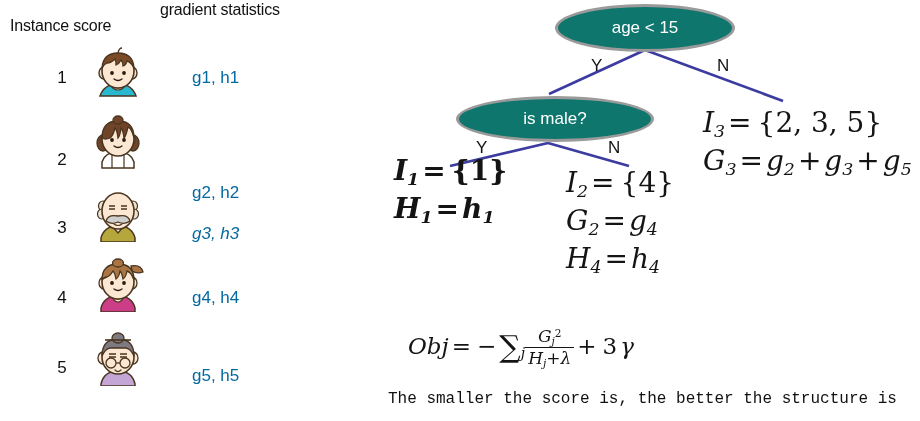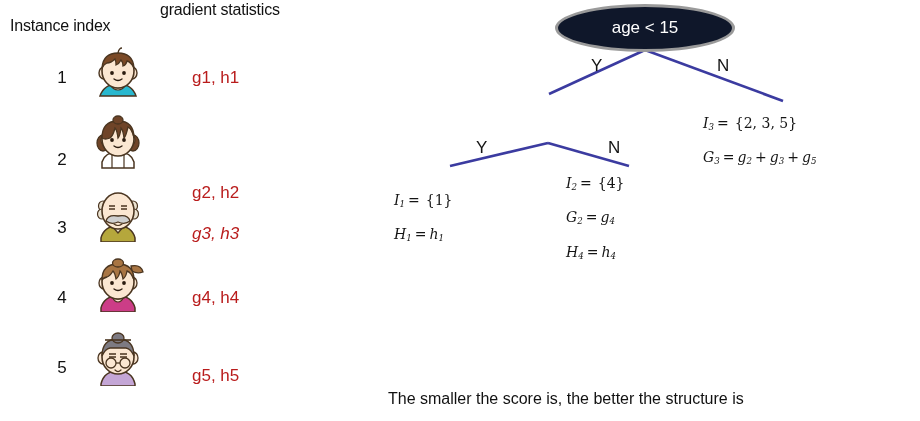--- a/index.html
+++ b/index.html
@@ -14,48 +14,48 @@
   .abs{position:absolute;}
 
   
   .col-head{
     font-size:16px;color:#111;white-space:nowrap;letter-spacing:-0.2px;
   }
   .idx{
     font-size:17px;color:#111;text-align:center;width:40px;
   }
   .gstat{
-    font-size:17px;color:#b91c1c;white-space:nowrap;
+    font-size:17px;color:#0369a1;white-space:nowrap;
   }
 
   
   .avatar{width:56px;height:56px;}
 
   
   .node{
     border-radius:50%;
-    background:#0f172a;
+    background:#0f766e;
     border:3px solid #9a9a9a;
     box-sizing:border-box;
     display:flex;align-items:center;justify-content:center;
     color:#ffffff;
     font-size:17px;
     white-space:nowrap;
   }
   .edge-label{
     font-size:17px;color:#141414;
   }
   svg.edges{position:absolute;left:0;top:0;width:920px;height:421px;pointer-events:none;}
 
   
   .math{
     font-family:"DejaVu Serif", serif;
     color:#141414;
     white-space:nowrap;
-    font-size:14px;
+    font-size:28px;
   }
   .math i{font-style:italic;}
   .mrow{line-height:30px;}
   sub{font-size:0.62em;vertical-align:-0.28em;font-style:italic;}
   sup{font-size:0.62em;vertical-align:0.50em;}
   .eq{font-style:normal;padding:0 3px;}
   .op{font-style:normal;padding:0 3px;}
 
   .sum{font-size:30px;font-style:normal;line-height:0;position:relative;top:3px;}
   .frac{
@@ -69,21 +69,21 @@
   .caption{
     font-size:16px;color:#111;white-space:nowrap;
     font-family:"Liberation Sans", sans-serif;
   }
 </style>
 </head>
 <body>
 
 <div class="stage">
 
-  <div class="abs col-head" style="left:10px;top:17px;">Instance index</div>
+  <div class="abs col-head" style="left:10px;top:17px;">Instance score</div>
   <div class="abs col-head" style="left:160px;top:1px;">gradient statistics</div>
 
   <div class="abs idx" style="left:42px;top:68px;">1</div>
   <div class="abs" style="left:90px;top:46px;">
     <svg class="avatar" viewBox="0 0 56 56">
       <ellipse cx="14" cy="27" rx="5" ry="6" fill="#f9e3cd" stroke="#4a3520" stroke-width="1.4"></ellipse>
       <ellipse cx="42" cy="27" rx="5" ry="6" fill="#f9e3cd" stroke="#4a3520" stroke-width="1.4"></ellipse>
       <path d="M10 50 q4 -12 18 -12 q14 0 18 12 z" fill="#29b8cf" stroke="#4a3520" stroke-width="1.5"></path>
       <path d="M21 39 q7 6 14 0 q-2 5 -7 5 q-5 0 -7 -5z" fill="#f9e3cd" stroke="#4a3520" stroke-width="1.2"></path>
       <ellipse cx="28" cy="25" rx="16" ry="17" fill="#fbe7d2" stroke="#4a3520" stroke-width="1.6"></ellipse>
@@ -172,27 +172,30 @@
   <svg class="edges">
     <path d="M645 50 L549 94" stroke="#3b3ba0" stroke-width="2.6" fill="none"></path>
     <path d="M645 50 L783 101" stroke="#3b3ba0" stroke-width="2.6" fill="none"></path>
     <path d="M548 143 L450 166" stroke="#3b3ba0" stroke-width="2.6" fill="none"></path>
     <path d="M548 143 L629 166" stroke="#3b3ba0" stroke-width="2.6" fill="none"></path>
   </svg>
 
   <div class="abs node" style="left:555px;top:4px;width:180px;height:48px;">
     <span>age &lt; 15</span>
   </div>
+  <div class="abs node" style="left:456px;top:96px;width:198px;height:46px;">
+    <span>is male?</span>
+  </div>
 
   <div class="abs edge-label" style="left:591px;top:56px;">Y</div>
   <div class="abs edge-label" style="left:717px;top:56px;">N</div>
   <div class="abs edge-label" style="left:476px;top:138px;">Y</div>
   <div class="abs edge-label" style="left:608px;top:138px;">N</div>
 
-  <div class="abs math" style="left:394px;top:185px;">
+  <div class="abs math" style="left:394px;top:156px;font-weight:bold;">
     <div class="mrow">
       <i>I</i><sub>1</sub><span class="eq">=</span><span class="eq">{1}</span>
     </div>
     <div class="mrow">
       <i>H</i><sub>1</sub><span class="eq">=</span><i>h</i><sub>1</sub>
     </div>
   </div>
 
   <div class="abs math" style="left:566px;top:168px;">
     <div class="mrow">
@@ -208,16 +211,19 @@
 
   <div class="abs math" style="left:703px;top:108px;">
     <div class="mrow">
       <i>I</i><sub>3</sub><span class="eq">=</span><span class="eq">{2, 3, 5}</span>
     </div>
     <div class="mrow">
       <i>G</i><sub>3</sub><span class="eq">=</span><i>g</i><sub>2</sub><span class="op">+</span><i>g</i><sub>3</sub><span class="op">+</span><i>g</i><sub>5</sub>
     </div>
   </div>
 
-
-  <div class="abs caption" style="left:388px;top:390px;">The smaller the score is, the better the structure is</div>
+  <div class="abs math" style="left:408px;top:327px;font-size:23px;">
+    <i>Obj</i><span class="eq">=</span><span class="op">−</span><span class="sum">∑</span><sub>j</sub><span class="frac"><span class="num"><i>G</i><sub>j</sub><sup>2</sup></span><span class="den"><i>H</i><sub>j</sub><span>+</span><i>λ</i></span></span><span class="op">+</span><span class="eq">3</span><i>γ</i>
+  </div>
+
+  <div class="abs caption" style="left:388px;top:390px;font-family:Liberation Mono, monospace;">The smaller the score is, the better the structure is</div>
 
 </div>
 
 </body></html>

